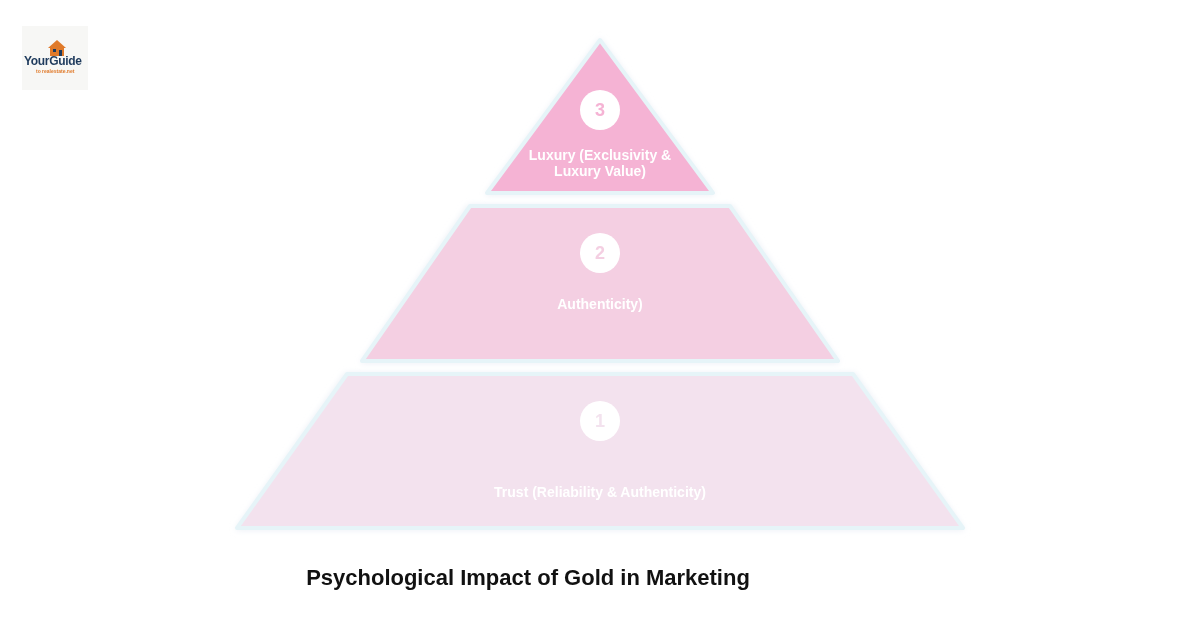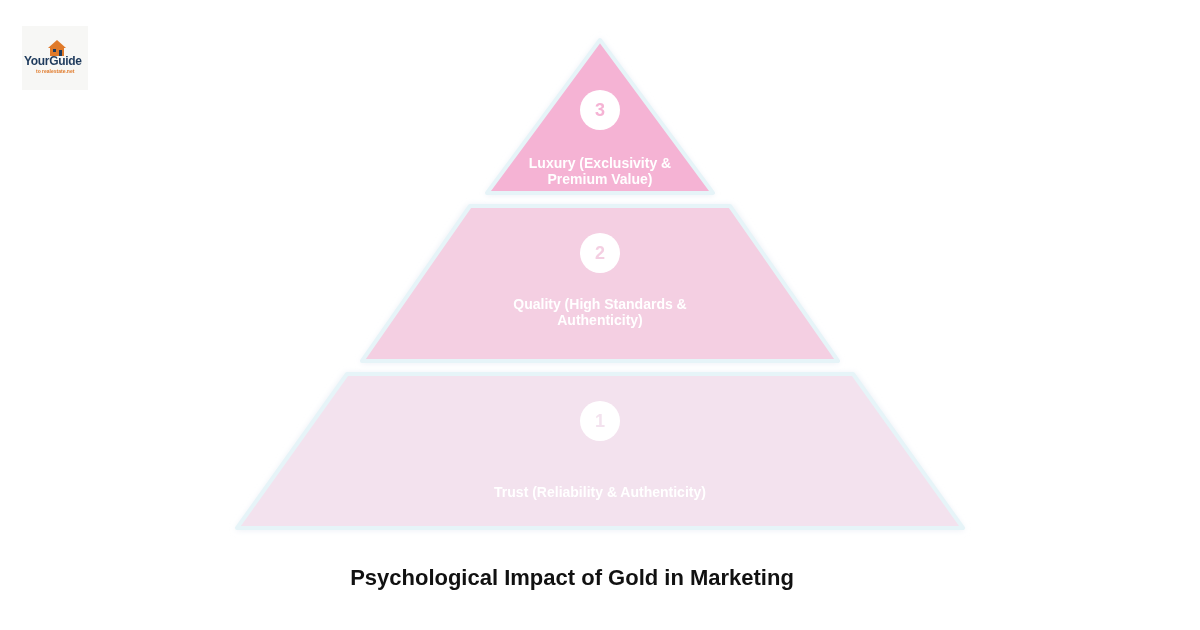--- a/index.html
+++ b/index.html
@@ -5,21 +5,21 @@
   html, body { margin:0; padding:0; }
   body { width:1200px; height:630px; background:#ffffff; position:relative; overflow:hidden;
          font-family:"Liberation Sans", "DejaVu Sans", sans-serif; }
   .logo { position:absolute; left:22px; top:26px; width:66px; height:64px; background:#f7f7f5; }
   .logo svg { position:absolute; left:0; top:0; }
   .logo .brand { position:absolute; left:2px; top:28px; font-weight:bold; font-size:12px; color:#1e3a5c; letter-spacing:-0.3px; white-space:nowrap;text-align:right; }
   .logo .sub { position:absolute; left:14px; top:42px; font-size:5px; color:#e07a2a; white-space:nowrap; font-weight:bold; }
   svg.pyr { position:absolute; left:0; top:0; }
   .label { position:absolute; color:#ffffff; font-weight:bold; font-size:14px; text-align:center; line-height:16px; }
   .badge { position:absolute; width:40px; height:40px; border-radius:50%; background:#ffffff; text-align:center; line-height:40px; font-weight:bold; font-size:18px; }
-  .title { position:absolute; left:0; width:1056px; top:565px; text-align:center; font-weight:bold; font-size:22px; color:#111111;padding-left:44px; }
+  .title { position:absolute; left:0; width:1056px; top:565px; text-align:center; font-weight:bold; font-size:22px; color:#111111; }
 </style>
 </head>
 <body>
 
 <div class="logo">
   <svg width="66" height="64">
     <polygon points="26,22 35,14 44,22" fill="#e07a2a"></polygon>
     <rect x="28" y="21" width="14" height="9" fill="#e07a2a"></rect>
     <rect x="31" y="23" width="3" height="3" fill="#1e3a5c"></rect>
     <rect x="37" y="24" width="3" height="6" fill="#1e3a5c"></rect>
@@ -45,28 +45,27 @@
     <path d="M470,206 L730,206 L838,361 L362,361 Z" fill="#f4cfe2" stroke="#e6f4f8" stroke-width="4" stroke-linejoin="round"></path>
   </g>
 
   <g>
     <path d="M600,38 L715,195 L485,195 Z" fill="#e9eef5" filter="url(#sh)"></path>
     <path d="M600,40 L713,193 L487,193 Z" fill="#f5b3d4" stroke="#e6f4f8" stroke-width="4" stroke-linejoin="round"></path>
   </g>
 </svg>
 
 <div class="badge" style="left:580px;top:90px;color:#f5b3d4;">3</div>
-<div class="label" style="left:480px;top:147px;width:240px;margin-top:8px;">
+<div class="label" style="left:480px;top:147px;width:240px;">
   <div>Luxury (Exclusivity &amp;</div>
-  <div>Premium Value)</div>
+  <div>Luxury Value)</div>
 </div>
 
 <div class="badge" style="left:580px;top:233px;color:#f4cfe2;">2</div>
 <div class="label" style="left:450px;top:296px;width:300px;">
-  <div>Quality (High Standards &amp;</div>
   <div>Authenticity)</div>
 </div>
 
 <div class="badge" style="left:580px;top:401px;color:#f3e2ee;">1</div>
 <div class="label" style="left:400px;top:460px;width:400px;margin-top:24px;">
   <div>Trust (Reliability &amp; Authenticity)</div>
 </div>
 
 <div class="title">Psychological Impact of Gold in Marketing</div>
 

